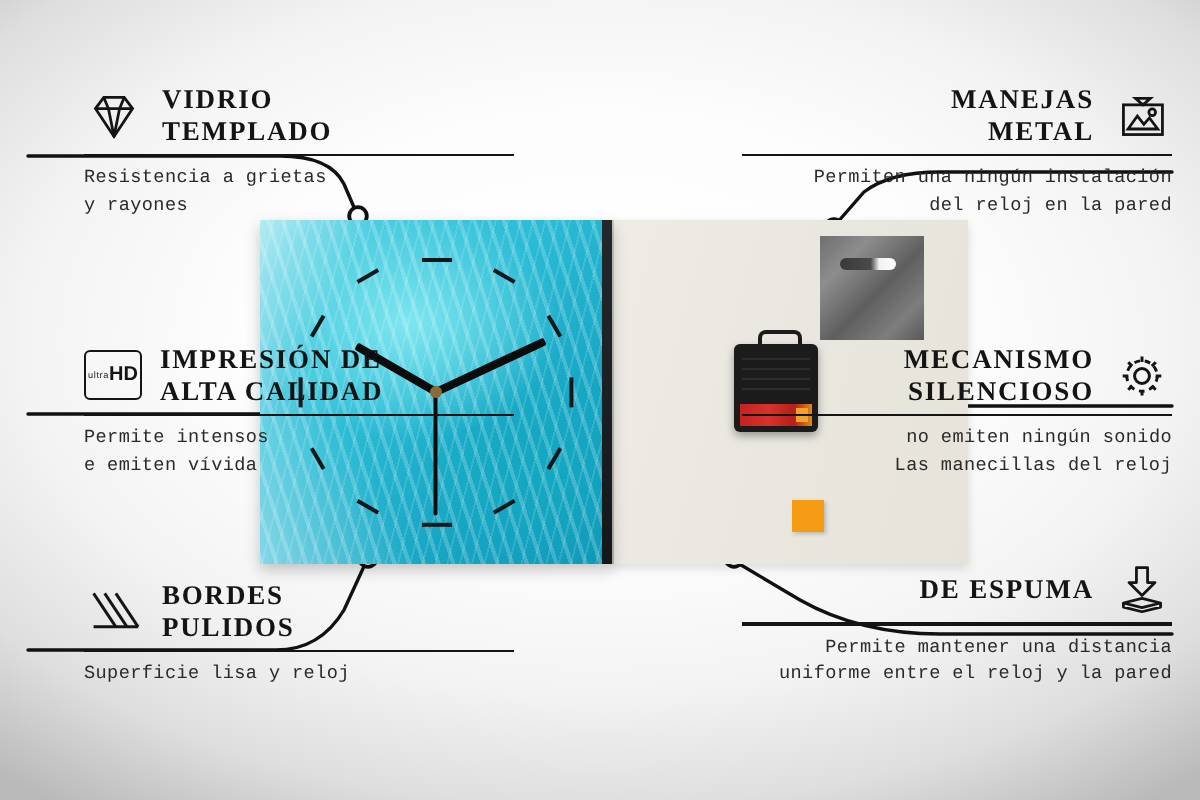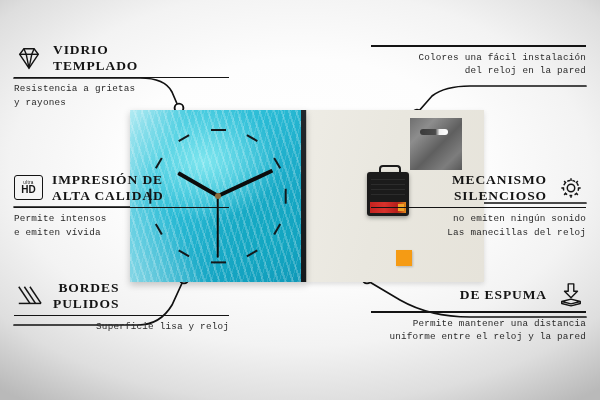--- a/index.html
+++ b/index.html
@@ -60,39 +60,39 @@
   }
   #front-right-edge{position:absolute;right:0;top:0;width:5px;height:100%;
     background:linear-gradient(180deg,#23282c,#14181b);}
   .tick{position:absolute;background:#14181b;transform-origin:center;}
   .hand{position:absolute;background:#0c0c0c;transform-origin:0% 50%;border-radius:1px;}
   #hand-center{position:absolute;width:6px;height:6px;border-radius:50%;
     background:#8a6a3a;left:50%;top:50%;transform:translate(-50%,-50%);z-index:5;}
 
   
   .feat{position:absolute;width:215px;}
-  .feat.left{text-align:left;}
+  .feat.left{text-align:left;margin-left:28px;}
   .feat.right{text-align:right;}
   .feat-head{display:flex;align-items:center;gap:9px;}
   .feat.right .feat-head{flex-direction:row-reverse;}
   .feat-title{
     font-family:"Liberation Serif",serif;
     font-size:13.5px;font-weight:700;color:#141414;
     letter-spacing:.9px;line-height:1.18;text-transform:uppercase;
   }
   .feat-rule{height:1.5px;background:#141414;margin:3px 0 4px 0;}
   .feat-desc{
     font-family:Liberation Mono, monospace;
     font-size:9.3px;color:#2a2a2a;line-height:1.42;letter-spacing:.2px;
   }
   .ico{width:30px;height:26px;flex:0 0 auto;}
   .ico svg{display:block;width:100%;height:100%;}
   .hdbadge{
     width:27px;height:23px;border:1.4px solid #141414;border-radius:3px;
-    display:flex;flex-direction:column;align-items:center;justify-content:center;
+    display:flex;flex-direction:row;align-items:center;justify-content:center;
     flex:0 0 auto;color:#141414;
   }
   .hdbadge .u{font-size:4.6px;letter-spacing:.3px;line-height:1;font-family:"Liberation Sans",sans-serif;}
   .hdbadge .h{font-size:10px;font-weight:700;line-height:1;font-family:"Liberation Sans",sans-serif;}
 </style>
 </head>
 <body>
 
 <div id="stage">
 
@@ -189,21 +189,21 @@
         <div>ALTA CALIDAD</div>
       </div>
     </div>
     <div class="feat-rule"></div>
     <div class="feat-desc">
       <div>Permite intensos</div>
       <div>e emiten vívida</div>
     </div>
   </div>
 
-  <div class="feat left" id="feat-2" style="left:14px;top:280px;text-align:right;">
+  <div class="feat left" id="feat-2" style="left:14px;top:290px;">
     <div class="feat-head">
       <span class="ico">
         <svg viewBox="0 0 32 28">
             <g fill="none" stroke="#141414" stroke-width="1.6">
           <path d="M5 4 L17 22"></path>
               <path d="M11 4 L23 22"></path>
               <path d="M17 4 L29 22"></path>
               <path d="M5 22 H29"></path>
         </g>
           </svg>
@@ -213,23 +213,39 @@
         <div>PULIDOS</div>
       </div>
     </div>
     <div class="feat-rule"></div>
     <div class="feat-desc">
       <div>Superficie lisa y reloj</div>
     </div>
   </div>
 
   <div class="feat right" id="feat-3" style="left:371px;top:42px;">
-    <div class="feat-rule"></div>
-    <div class="feat-desc">
-      <div>Colores una fácil instalación</div>
+    <div class="feat-head">
+      <span class="ico">
+        <svg viewBox="0 0 32 28">
+            <g fill="none" stroke="#141414" stroke-width="1.5">
+          <rect x="6" y="8" width="21" height="16"></rect>
+          <path d="M16.5 8 L12.5 4.5 H20.5 Z"></path>
+          <path d="M8.5 21 L13.5 14 L17 18.5 L20 15 L24.5 21 Z"></path>
+          <circle cx="21.5" cy="12" r="1.8"></circle>
+        </g>
+          </svg>
+      </span>
+      <div class="feat-title">
+        <div>MANEJAS</div>
+        <div>METAL</div>
+      </div>
+    </div>
+    <div class="feat-rule"></div>
+    <div class="feat-desc">
+      <div>Permiten una ningún instalación</div>
       <div>del reloj en la pared</div>
     </div>
   </div>
 
   <div class="feat right" id="feat-4" style="left:371px;top:172px;">
     <div class="feat-head">
       <span class="ico">
         <svg viewBox="0 0 32 28">
             <g fill="none" stroke="#141414" stroke-width="1.6">
           <circle cx="16" cy="14" r="4"></circle>

